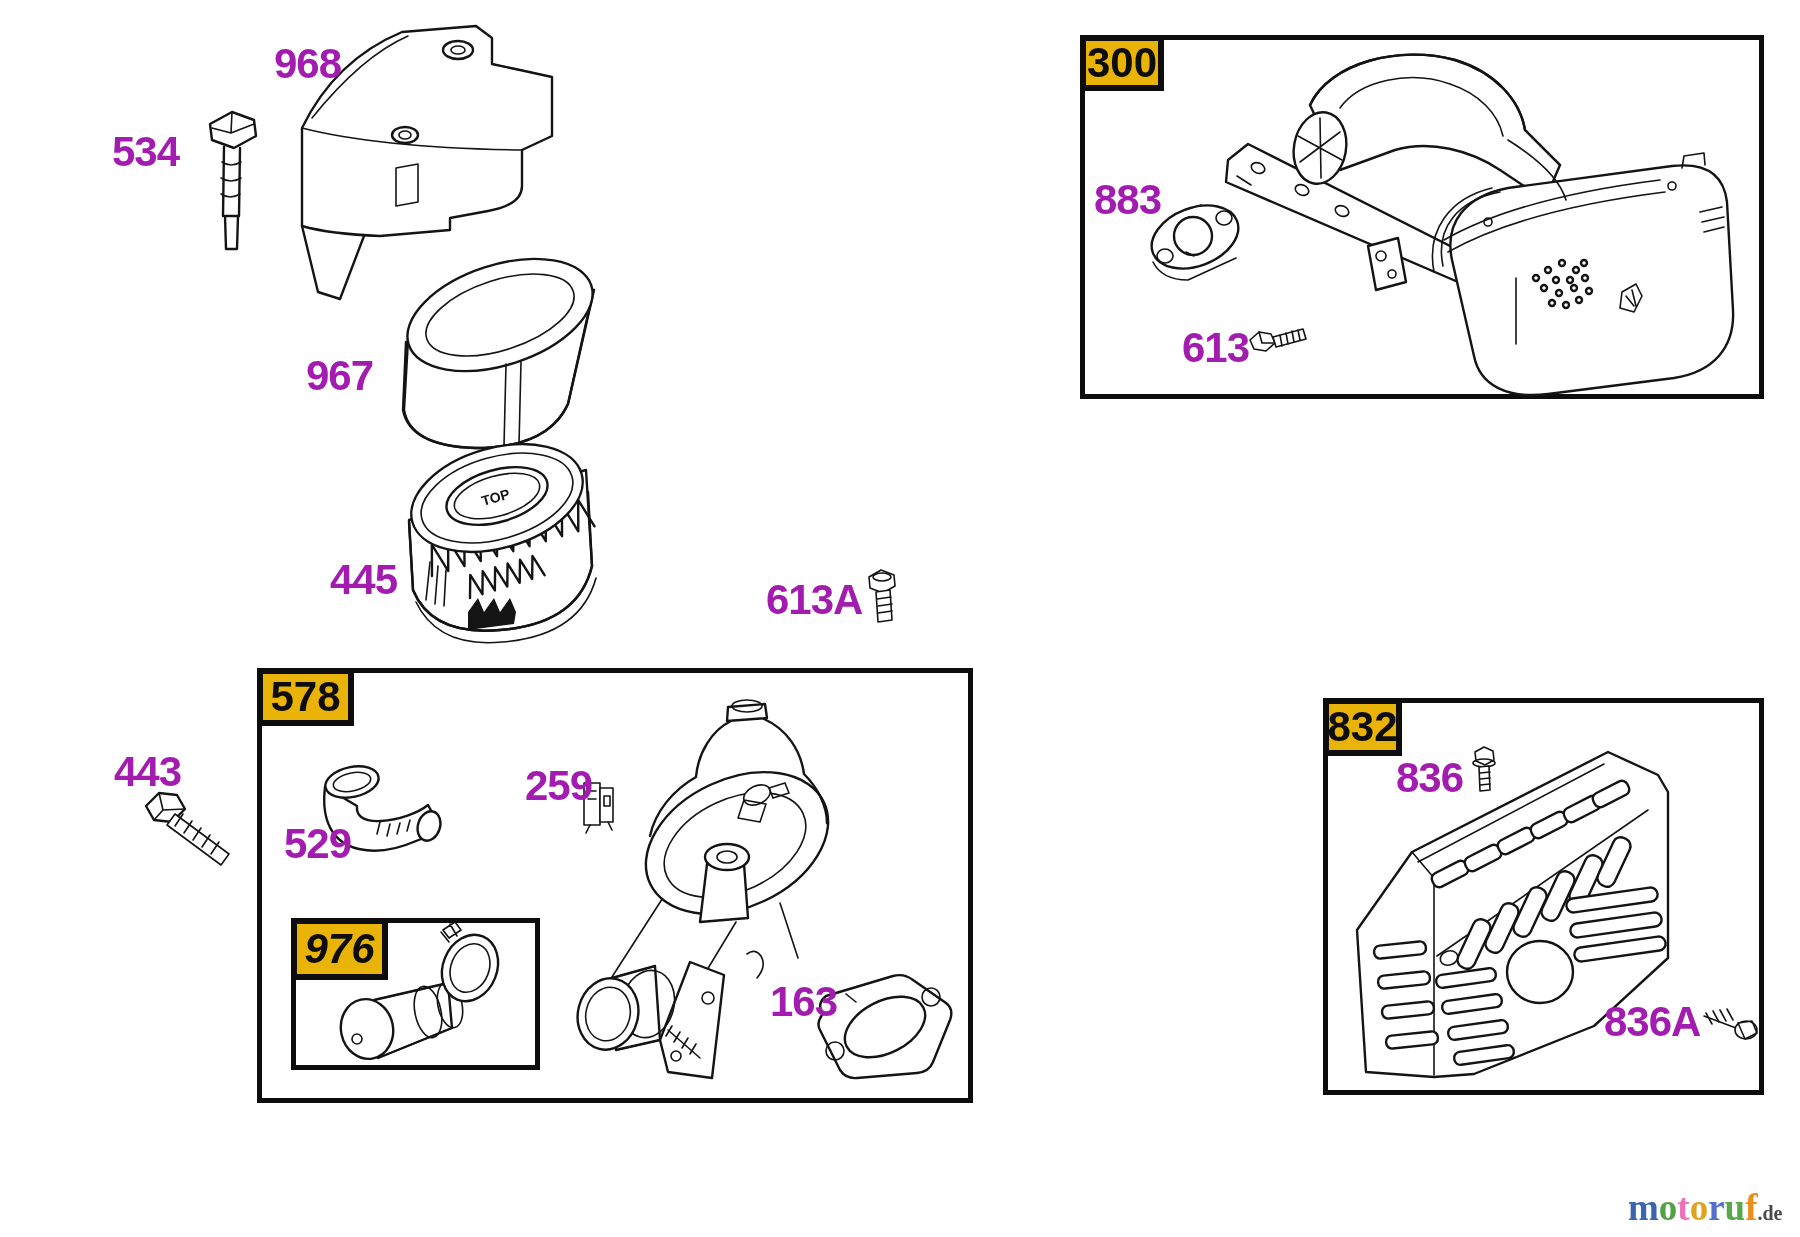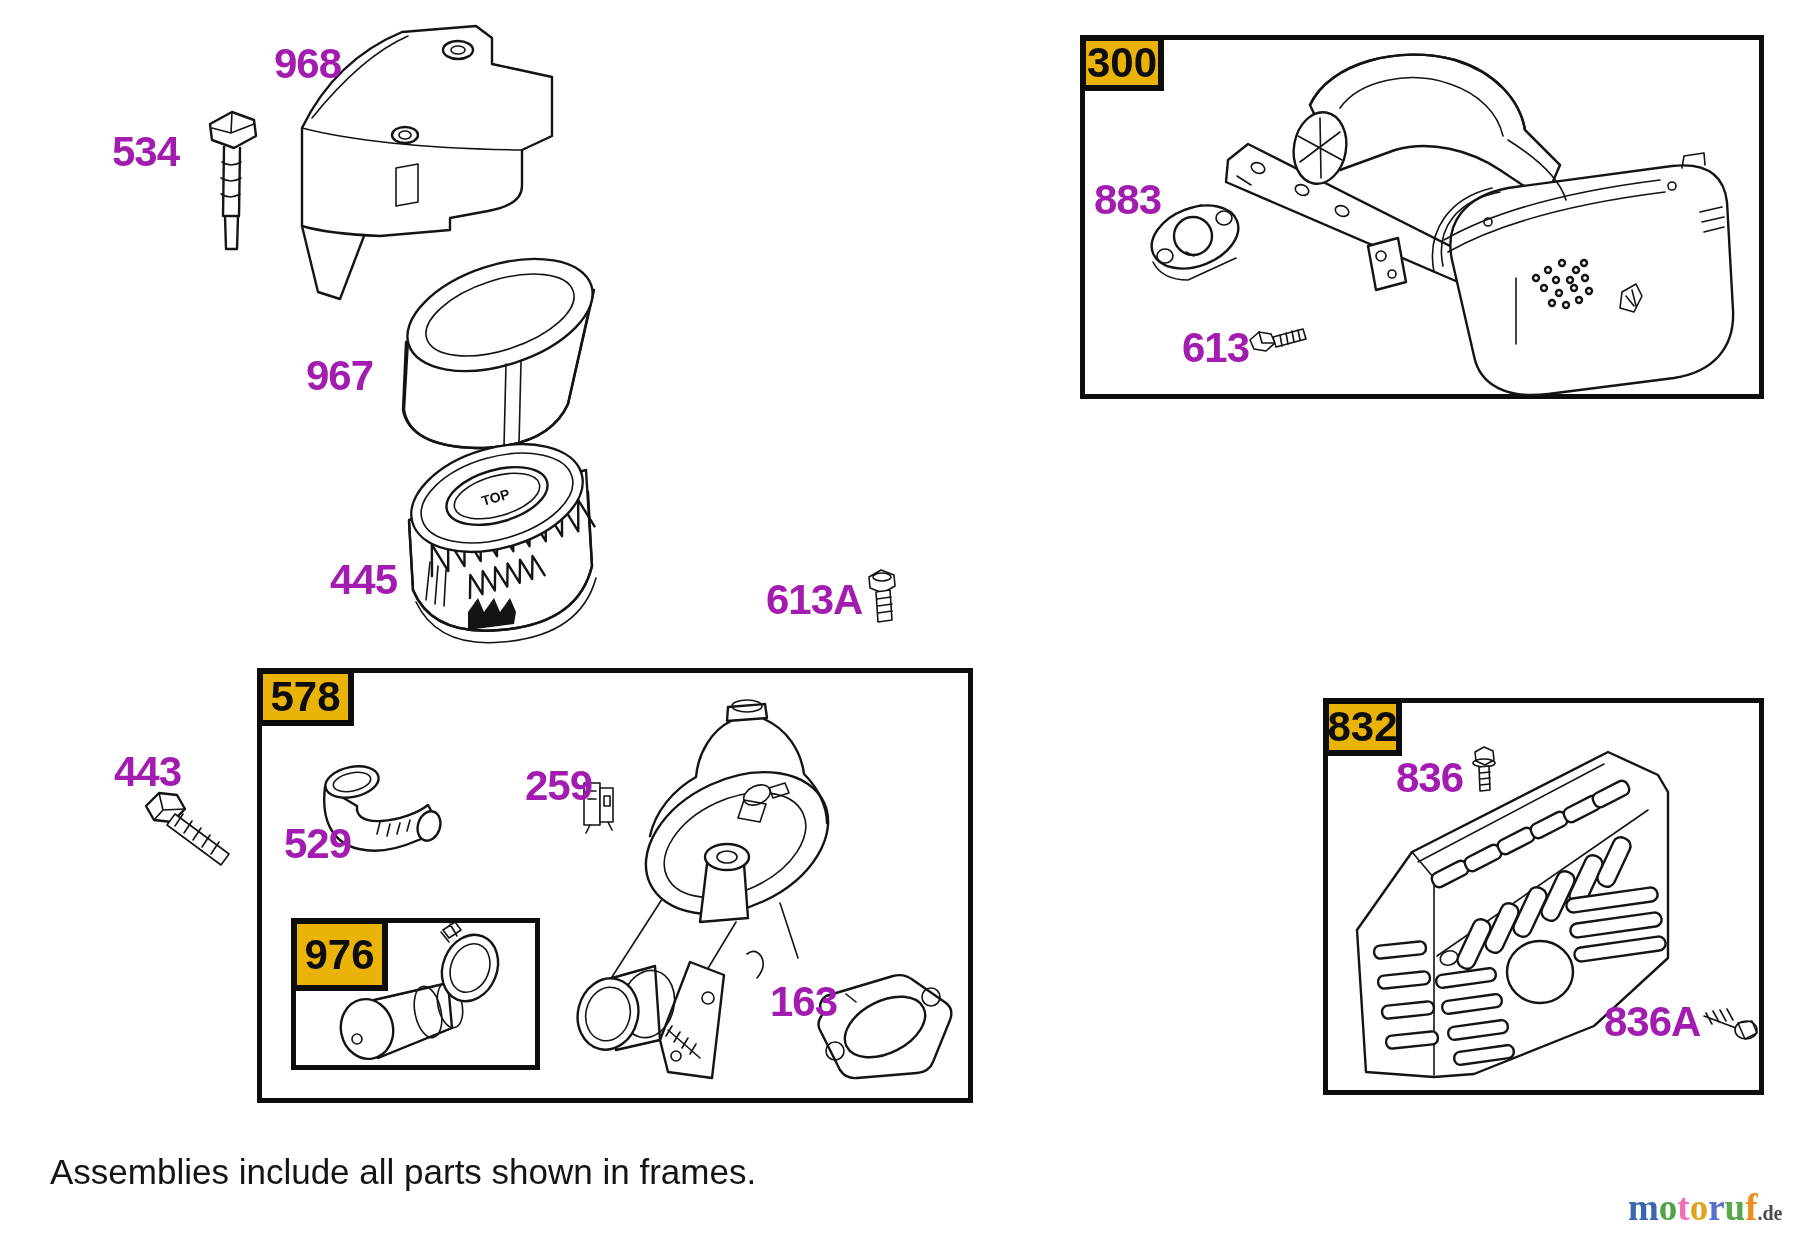--- a/index.html
+++ b/index.html
@@ -272,40 +272,39 @@
       <path class="thin" d="M1738,1023 L1752,1021 L1757,1033 L1745,1039 Z"></path>
     </g>
   </svg>
 
   <div class="frame-label" style="left:1080px;top:35px;width:84px;height:56px;">
     <span>300</span>
   </div>
   <div class="frame-label" style="left:257px;top:668px;width:97px;height:58px;">
     <span>578</span>
   </div>
-  <div class="frame-label" style="left:291px;top:918px;width:97px;height:73px;">
+  <div class="frame-label" style="left:291px;top:918px;width:97px;height:62px;font-style:italic;">
     <span>976</span>
   </div>
   <div class="frame-label" style="left:1323px;top:698px;width:79px;height:58px;">
     <span>832</span>
   </div>
 
   <div class="part-label" style="left:274px;top:40px;">968</div>
   <div class="part-label" style="left:112px;top:128px;">534</div>
   <div class="part-label" style="left:306px;top:352px;">967</div>
   <div class="part-label" style="left:330px;top:556px;">445</div>
   <div class="part-label" style="left:766px;top:576px;">613A</div>
   <div class="part-label" style="left:114px;top:748px;">443</div>
   <div class="part-label" style="left:284px;top:820px;">529</div>
   <div class="part-label" style="left:503px;top:762px;margin-left:22px;">259</div>
   <div class="part-label" style="left:770px;top:978px;">163</div>
   <div class="part-label" style="left:1094px;top:176px;">883</div>
   <div class="part-label" style="left:1182px;top:324px;">613</div>
   <div class="part-label" style="left:1396px;top:754px;">836</div>
   <div class="part-label" style="left:1604px;top:998px;">836A</div>
 
-  <div class="caption">Assemblies include all parts shown in frames.</div>
 
   <div class="logo">
     <span><span style="color: rgb(58, 102, 176);">m</span><span style="color: rgb(79, 163, 68);">o</span><span style="color: rgb(239, 111, 184);">t</span><span style="color: rgb(224, 164, 28);">o</span><span style="color: rgb(84, 112, 204);">r</span><span style="color: rgb(88, 168, 76);">u</span><span style="color: rgb(239, 140, 30);">f</span></span><span class="suffix" style="color: rgb(74, 74, 74);">.de</span>
   </div>
 
 </div>
 
 </body></html>

